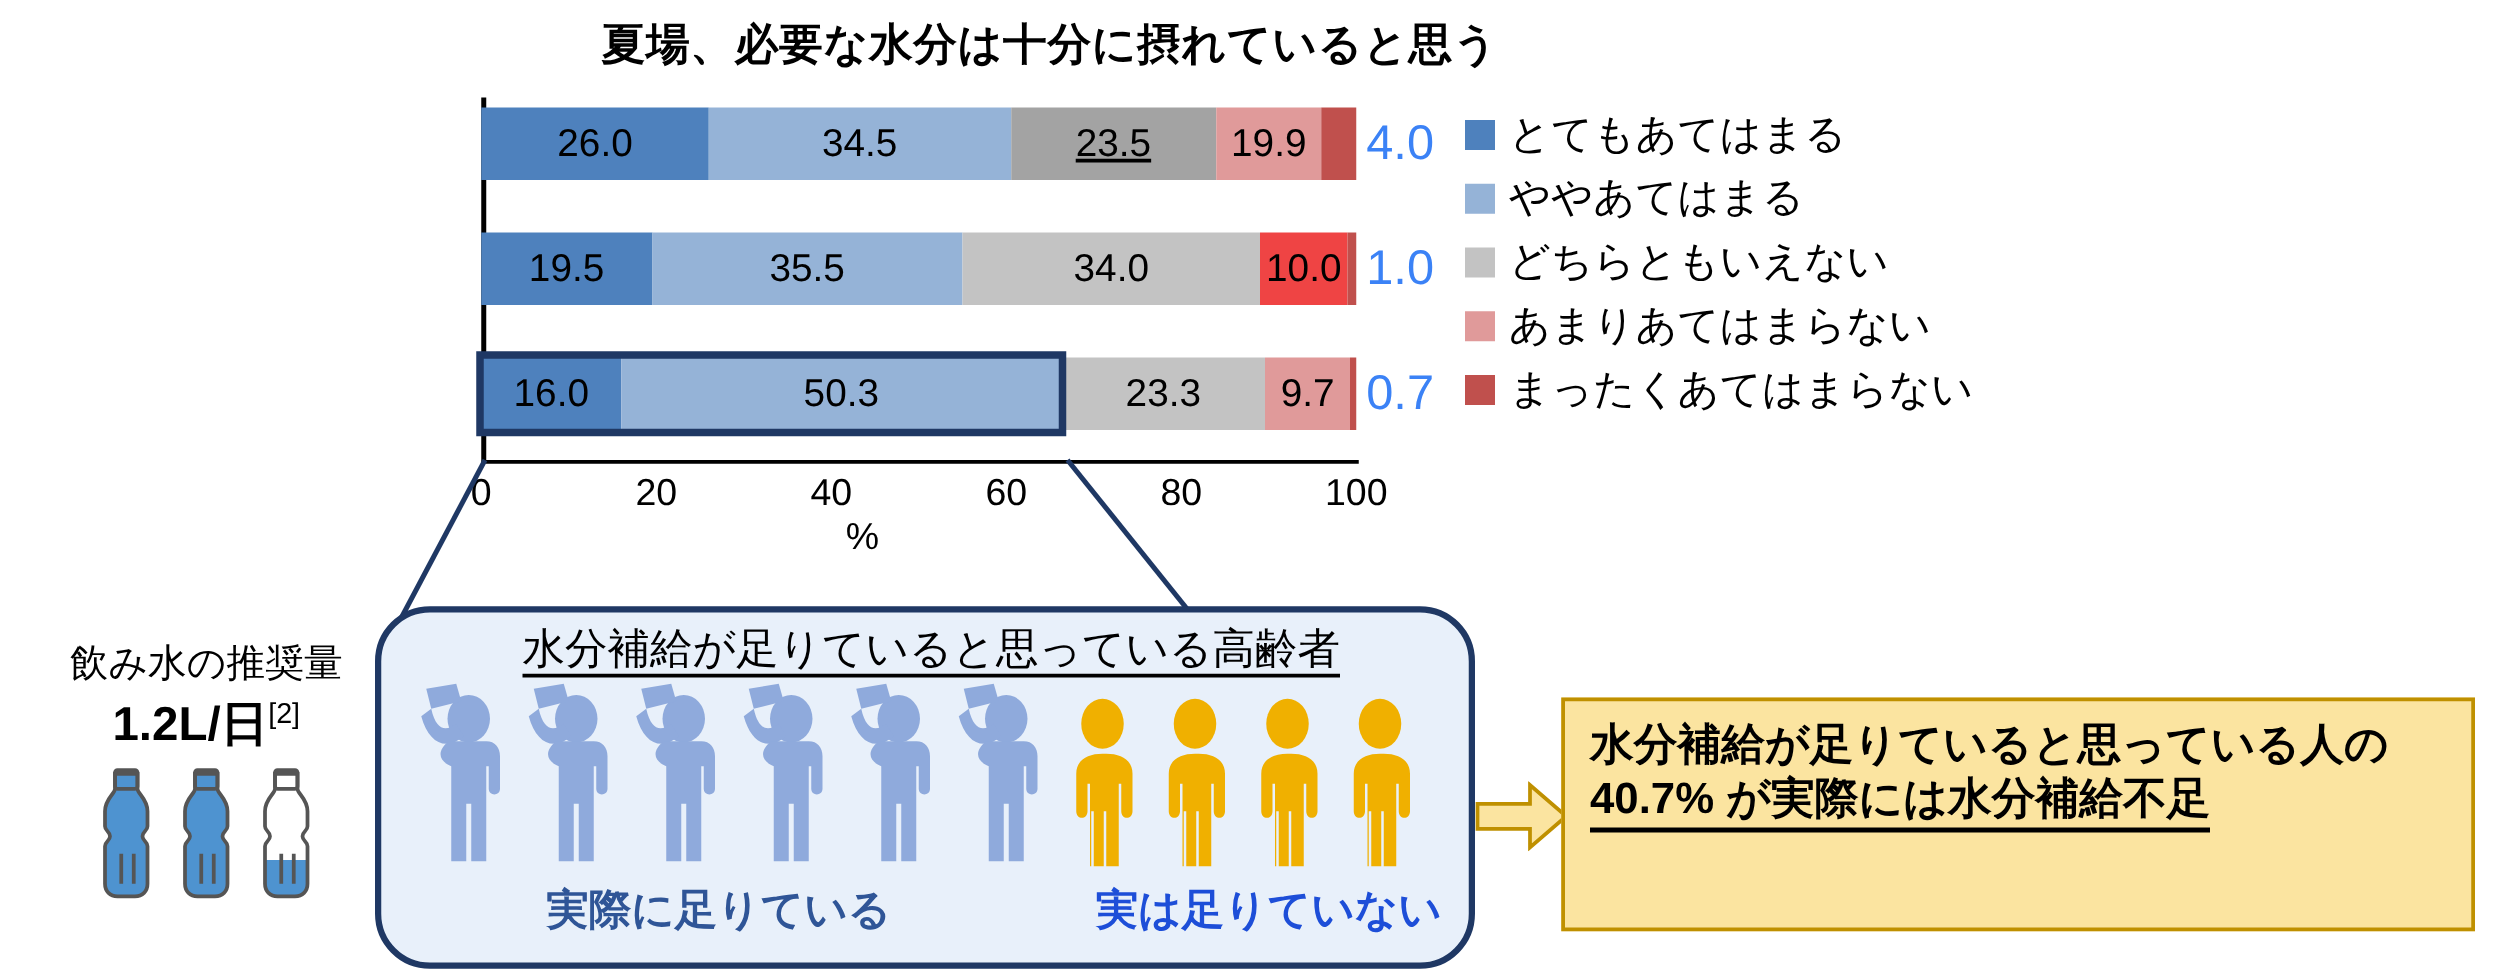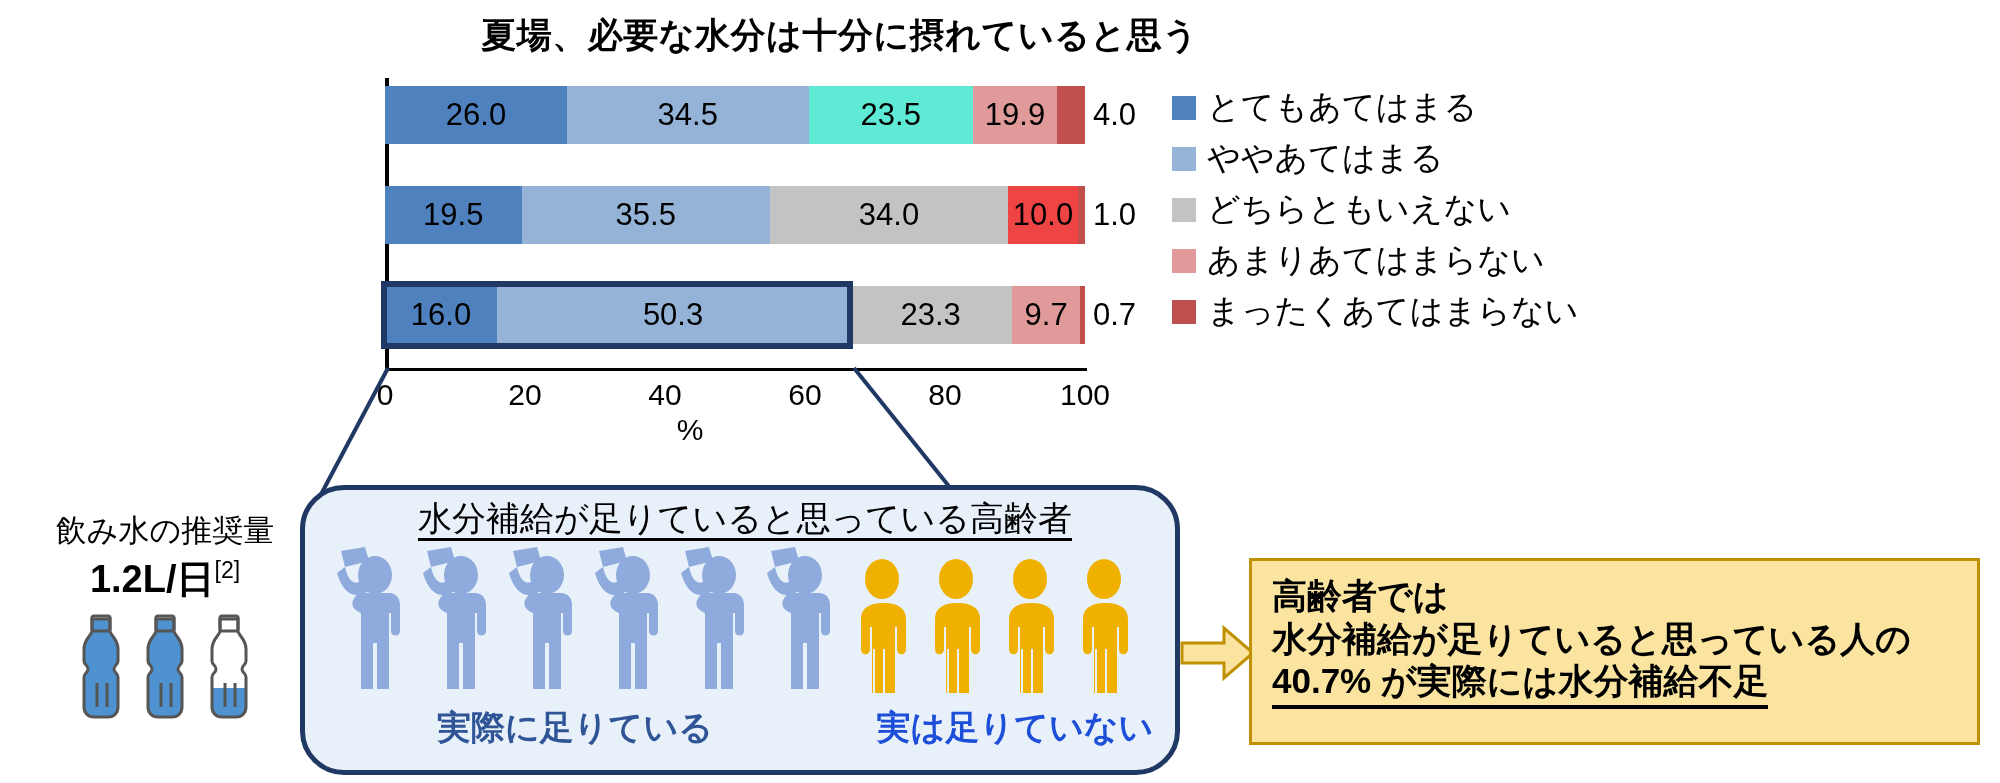--- a/index.html
+++ b/index.html
@@ -13,21 +13,21 @@
   
   #chart{position:absolute;left:0;top:75px;width:1180px;height:330px;}
   #chart .plot{position:absolute;left:385px;top:3px;width:700px;height:300px;}
   .axis-line-y{position:absolute;left:385px;top:3px;width:4px;height:290px;background:#000;}
   .axis-line-x{position:absolute;left:385px;top:293px;width:702px;height:3px;background:#000;}
 
   .bar-row{position:absolute;left:0;height:58px;width:700px;}
   .seg{position:absolute;top:0;height:58px;display:flex;align-items:center;
        justify-content:center;font-size:31px;color:#000;box-sizing:border-box;}
   .outside-label{position:absolute;top:0;height:58px;display:flex;align-items:center;
-       font-size:31px;color:#000000;padding-left:8px;}
+       font-size:39px;color:#3b82f6;padding-left:8px;}
 
   .hl-box{position:absolute;border:6px solid #1F3864;box-sizing:border-box;pointer-events:none;}
 
   .tick{position:absolute;top:300px;font-size:30px;transform:translateX(-50%);}
   #pct-label{position:absolute;left:690px;top:338px;font-size:30px;transform:translateX(-50%);}
 
   
   #legend{position:absolute;left:1172px;top:82px;}
   .lg-item{display:flex;align-items:center;height:51px;}
   .lg-sw{width:24px;height:24px;margin-right:11px;flex:none;}
@@ -68,21 +68,21 @@
 
 <div id="chart">
   <div class="axis-line-y"></div>
   <div class="axis-line-x"></div>
 
   <div class="plot">
 
     <div class="bar-row" style="top:8px;">
       <div class="seg" style="left:0%;width:26.0%;background:#4E81BD;">26.0</div>
       <div class="seg" style="left:26.0%;width:34.5%;background:#95B3D7;">34.5</div>
-      <div class="seg" style="left:60.5%;width:23.5%;background:#5eead4;">23.5</div>
+      <div class="seg" style="left:60.5%;width:23.5%;background:#a3a3a3;text-decoration:underline;">23.5</div>
       <div class="seg" style="left:84.0%;width:12.0%;background:#E09A9A;">19.9</div>
       <div class="seg" style="left:96.0%;width:4.0%;background:#C0504D;"></div>
       <div class="outside-label" style="left:100%;">4.0</div>
     </div>
 
     <div class="bar-row" style="top:108px;">
       <div class="seg" style="left:0%;width:19.5%;background:#4E81BD;">19.5</div>
       <div class="seg" style="left:19.5%;width:35.5%;background:#95B3D7;">35.5</div>
       <div class="seg" style="left:55.0%;width:34.0%;background:#C3C3C3;">34.0</div>
       <div class="seg" style="left:89.0%;width:10.0%;background:#ef4444;">10.0</div>
@@ -273,16 +273,15 @@
     <div id="lbl-enough">実際に足りている</div>
     <div id="lbl-notenough">実は足りていない</div>
   </div>
 </div>
 
 <svg id="arrow" viewBox="0 0 76 56">
   <path d="M2 18 h42 v-15 l29 25 l-29 25 v-15 h-42 z" fill="#FBE4A0" stroke="#BF9000" stroke-width="3"></path>
 </svg>
 
 <div id="orange-box">
-  <div class="ob-line">高齢者では</div>
   <div class="ob-line">水分補給が足りていると思っている人の</div>
   <div class="ob-line"><span id="ob-line3">40.7% が実際には水分補給不足</span></div>
 </div>
 
 </body></html>

